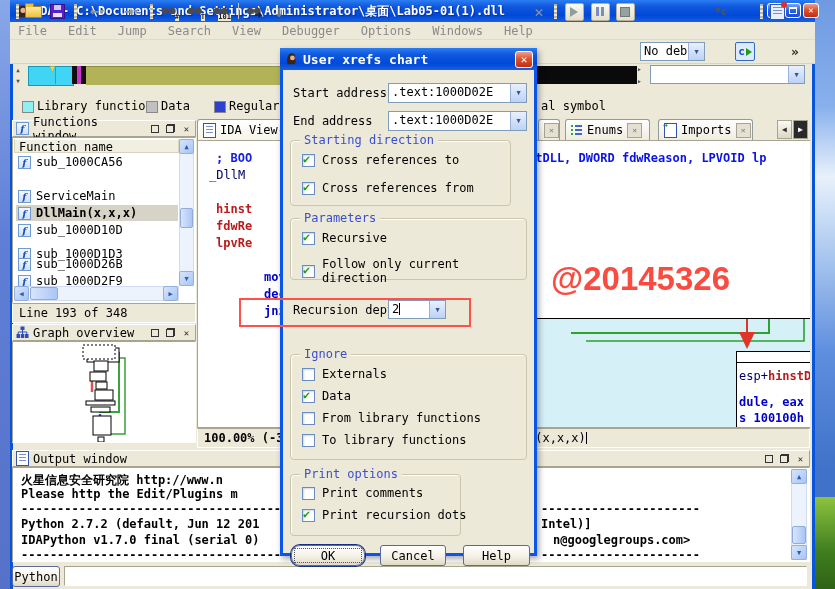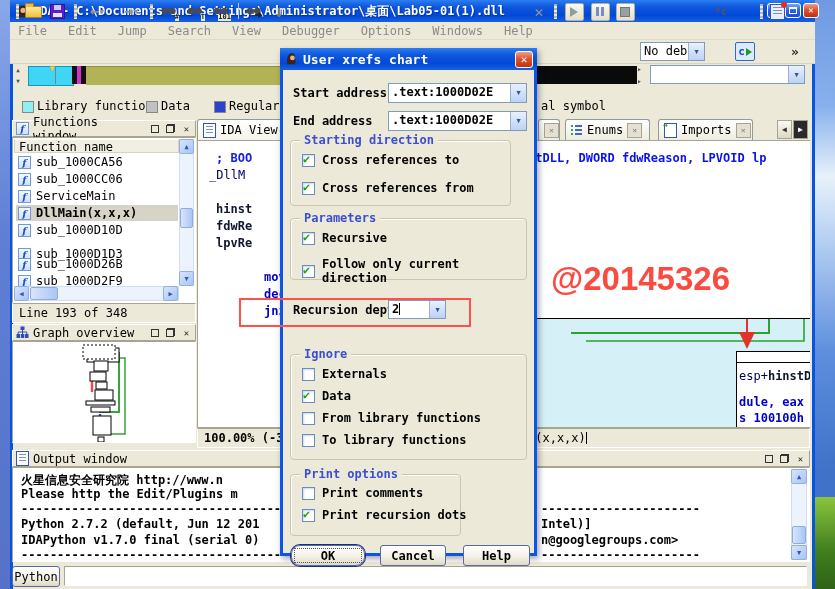--- a/index.html
+++ b/index.html
@@ -108,30 +108,30 @@
   .enum-ico::before{content:"";position:absolute;left:4px;top:1px;width:7px;height:2px;background:#4466cc;box-shadow:0 4px 0 #4466cc,0 8px 0 #4466cc;}
   .enum-ico::after{content:"";position:absolute;left:0;top:1px;width:2px;height:2px;background:#22aa44;box-shadow:0 4px 0 #22aa44,0 8px 0 #22aa44;}
   .imp-ico{width:11px;height:13px;border:1px solid #3355aa;background:#fff;position:relative;flex:0 0 auto;}
   .imp-ico::before{content:"➜";position:absolute;left:-2px;top:-3px;color:#1f9c1f;font-size:8px;}
   .scrollbtn{position:absolute;top:120px;width:15px;height:19px;border:1px solid #a8a494;background:linear-gradient(#fbfaf4,#dcd8c4);
     display:flex;align-items:center;justify-content:center;font-size:8px;color:#333;box-sizing:border-box;}
   
   .c-com{color:#1420e0;font-weight:bold;}
   .c-kw{color:#0000c8;font-weight:bold;padding-left:48px;}
   .c-nm{color:#000060;font-weight:normal;}
-  .c-gr{color:#0f172a;font-weight:bold;}
+  .c-gr{color:#b91c1c;font-weight:bold;}
   .c-proto{color:#0a14e6;font-weight:bold;}
   .caret{display:inline-block;width:1px;height:12px;background:#000;vertical-align:-2px;}
   
   .dialog{left:280px;top:48px;width:257px;height:508px;background:#ece9d8;border:3px solid #0a56e8;border-top:0;
     box-sizing:border-box;z-index:50;box-shadow:2px 3px 6px rgba(0,0,30,.35);}
   .dlg-title{position:absolute;left:-3px;top:0;width:257px;height:22px;box-sizing:border-box;
     background:linear-gradient(180deg,#2b7ef3,#1058dd 30%,#0048d8 70%,#1961e0);
     display:flex;align-items:center;padding:0 4px;color:#fff;}
-  .dlg-body{position:absolute;left:-3px;top:22px;width:251px;height:483px;font-weight:bold;}
+  .dlg-body{position:absolute;left:-3px;top:22px;width:251px;height:483px;}
   .grp{position:absolute;border:1px solid #c9c5ae;border-radius:4px;box-shadow:inset 1px 1px 0 #fff;box-sizing:border-box;}
   .gtitle{position:absolute;top:-8px;left:9px;background:#ece9d8;padding:0 4px;color:#3a4fd0;white-space:nowrap;}
   .cbrow{position:absolute;display:flex;align-items:center;gap:7px;}
   .cb{width:13px;height:13px;background:#fff;border:1px solid #6a8cc0;box-shadow:inset 1px 1px 2px #cdd8ea;position:relative;box-sizing:border-box;flex:0 0 auto;}
   .cb.on::after{content:"✔";color:#1ba11b;font-size:12px;font-weight:bold;position:absolute;left:0;top:-3px;}
   .xpbutton{position:absolute;height:21px;background:linear-gradient(#ffffff,#f4f1e6 55%,#dfdac6);
     border:1px solid #5a6a9c;border-radius:3px;display:flex;align-items:center;justify-content:center;box-sizing:border-box;}
   .xpbutton.def{box-shadow:0 0 0 1px #17308c;border-radius:9px;}
   .xpbutton.def::after{content:"";position:absolute;left:2px;right:2px;top:2px;bottom:2px;border:1px dotted #555;}
   
@@ -318,24 +318,20 @@
         </span>
       <span class="pbx">✕</span>
     </span>
   </div>
   <div class="abs sunken" style="left:12px;top:137px;width:184px;height:166px;"></div>
   <div class="abs" style="left:14px;top:139px;width:165px;height:14px;background:#f1efe2;border:1px solid #d8d4c0;border-top-color:#fff;box-sizing:border-box;padding:0 4px;">Function name</div>
   <div class="abs" style="left:14px;top:153px;width:165px;height:133px;overflow:hidden;background:#fff;">
     <div class="frow" style="top:1px;">
         <span class="ficon"></span>
         <span>sub_1000CA56</span>
-      </div>
-    <div class="frow" style="top:18px;">
-        <span class="ficon"></span>
-        <span>sub_1000CC06</span>
       </div>
     <div class="frow" style="top:35px;">
         <span class="ficon"></span>
         <span>ServiceMain</span>
       </div>
     <div class="frow sel" style="top:52px;">
         <span class="ficon"></span>
         <span>DllMain(x,x,x)</span>
       </div>
     <div class="frow" style="top:69px;">
@@ -481,21 +477,21 @@
   </div>
   <div class="abs sunken" style="left:12px;top:467px;width:798px;height:95px;overflow:hidden;">
     <span class="abs b" style="left:8px;top:4px;white-space:nowrap;">火星信息安全研究院 http://www.n</span>
     <span class="abs b" style="left:8px;top:19px;white-space:nowrap;"> Please http the Edit/Plugins m</span>
     <span class="abs b" style="left:8px;top:34px;white-space:nowrap;">------------------------------------</span>
     <span class="abs b" style="left:8px;top:49px;white-space:nowrap;">Python 2.7.2 (default, Jun 12 201</span>
     <span class="abs b" style="left:8px;top:65px;white-space:nowrap;">IDAPython v1.7.0 final (serial 0)</span>
     <span class="abs b" style="left:8px;top:80px;white-space:nowrap;">------------------------------------</span>
     <span class="abs b" style="left:528px;top:34px;white-space:nowrap;">----------------------</span>
     <span class="abs b" style="left:528px;top:49px;white-space:nowrap;">Intel)]</span>
-    <span class="abs b" style="left:528px;top:65px;white-space:nowrap;">n@googlegroups.com&gt;</span>
+    <span class="abs b" style="left:540px;top:65px;white-space:nowrap;">n@googlegroups.com&gt;</span>
     <span class="abs b" style="left:528px;top:80px;white-space:nowrap;">----------------------</span>
   </div>
 
   <div class="sb-track" style="left:791px;top:469px;width:16px;height:91px;"></div>
   <div class="sb-btn" style="left:791px;top:469px;width:16px;height:15px;">▲</div>
   <div class="sb-thumb" style="left:792px;top:526px;width:14px;height:18px;"></div>
   <div class="sb-btn" style="left:791px;top:545px;width:16px;height:15px;">▼</div>
 
   <div class="abs xpbutton" style="left:12px;top:566px;width:48px;">Python</div>
   <div class="abs sunken" style="left:64px;top:566px;width:743px;height:20px;"></div>

